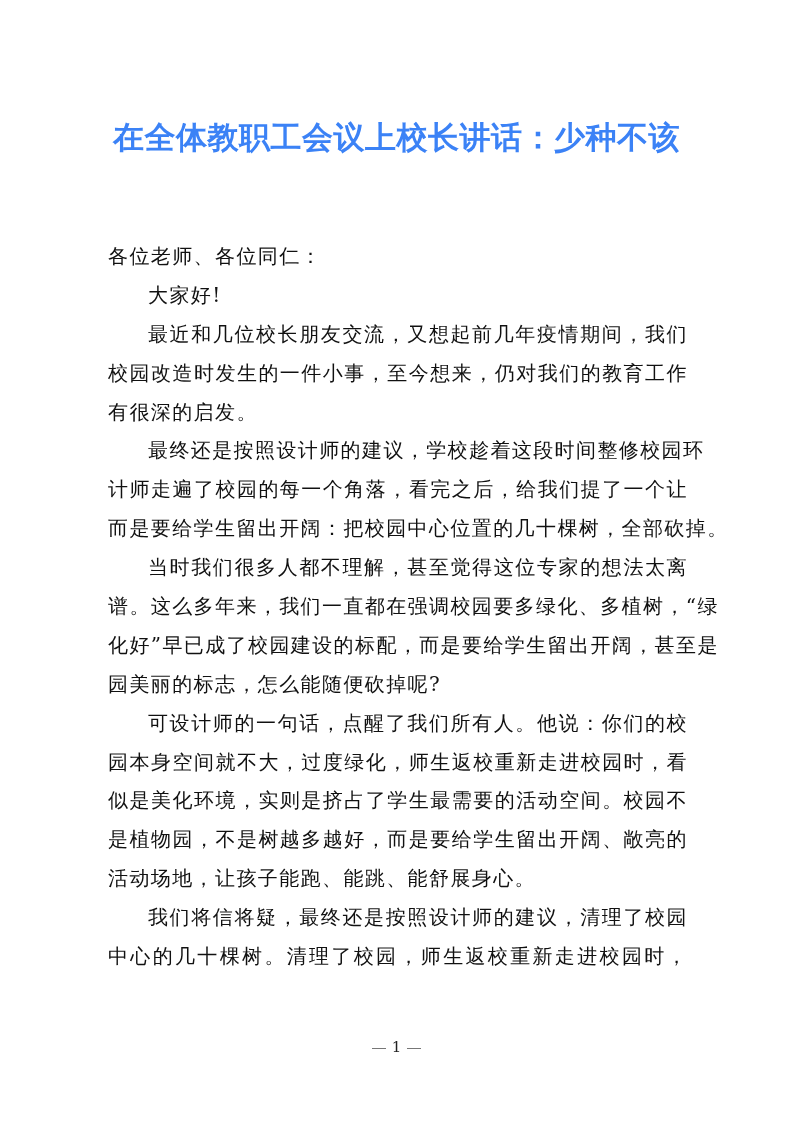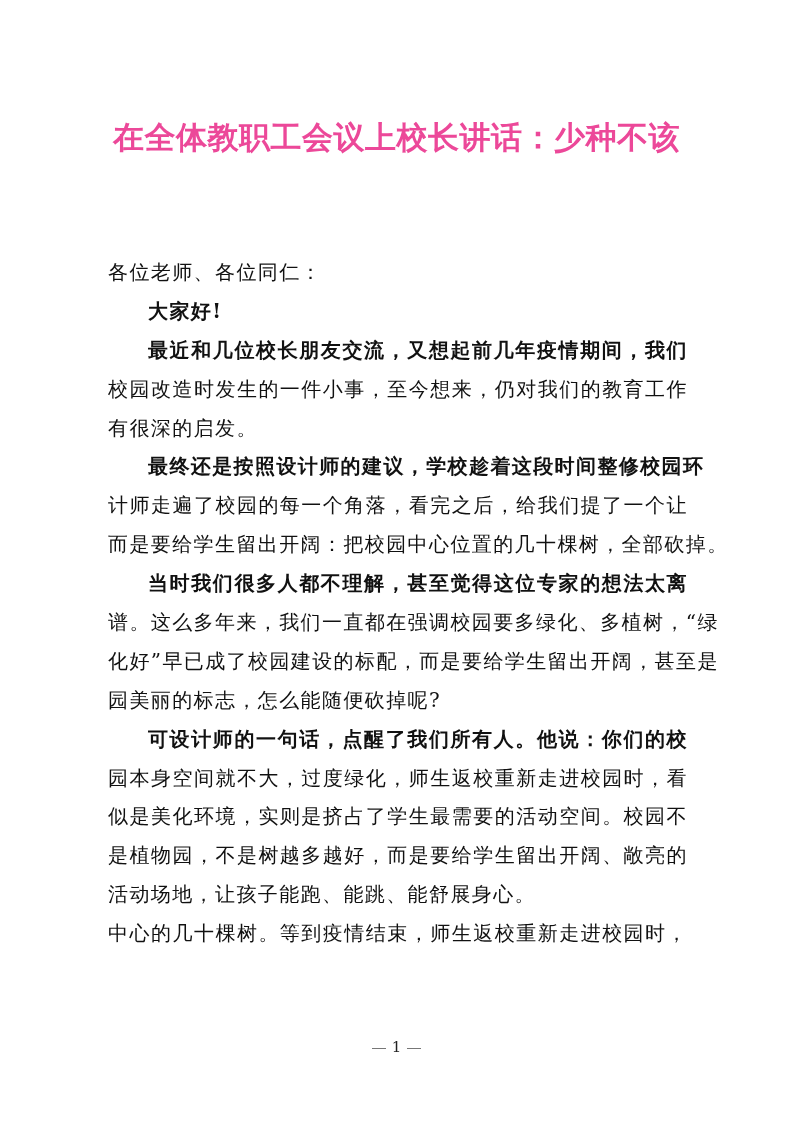--- a/index.html
+++ b/index.html
@@ -1,23 +1,23 @@
 <!DOCTYPE html>
 <html><head>
 <meta charset="utf-8">
 <style>
   html, body { margin: 0; padding: 0; background: #ffffff; }
   body { width: 793px; height: 1122px; position: relative; overflow: hidden; font-family: "DejaVu Serif", "Liberation Serif", serif; color: #111; }
   .page { position: absolute; left: 0; top: 0; width: 793px; height: 1122px; background: #fff; }
-  .title { position: absolute; left: 100px; top: 114px; width: 593px; text-align: center; font-family: "DejaVu Sans", "Liberation Sans", sans-serif; font-weight: bold; font-size: 31px; line-height: 46px; letter-spacing: 0.5px; color: #ec4899; }
+  .title { position: absolute; left: 100px; top: 114px; width: 593px; text-align: center; font-family: "DejaVu Sans", "Liberation Sans", sans-serif; font-weight: bold; font-size: 31px; line-height: 46px; letter-spacing: 0.5px; color: #3b82f6; }
   .title span { display: block; white-space: nowrap; }
-  .body { position: absolute; left: 108px; top: 237px; width: 580px; margin-top: 16px; }
+  .body { position: absolute; left: 108px; top: 237px; width: 580px; }
   .line { display: block; height: 38.9px; line-height: 38.9px; font-size: 20px; white-space: nowrap; text-align: justify; text-align-last: justify; letter-spacing: 1.4px; }
   .line.last { text-align-last: left; }
-  .line.indent { padding-left: 40px; font-weight: bold; }
+  .line.indent { padding-left: 40px; }
   .footer { position: absolute; left: 0; top: 1038px; width: 793px; text-align: center; font-size: 15px; color: #222; }
   .footer .dash { display: inline-block; width: 14px; height: 1px; background: #777; vertical-align: middle; margin: 0 6px; }
 </style>
 </head>
 <body>
 
 <div class="page">
 
   <div class="title">
     <span>在全体教职工会议上校长讲话：少种不该</span>
@@ -39,20 +39,21 @@
     <span class="line">谱。这么多年来，我们一直都在强调校园要多绿化、多植树，“绿</span>
     <span class="line">化好”早已成了校园建设的标配，而是要给学生留出开阔，甚至是</span>
     <span class="line last">园美丽的标志，怎么能随便砍掉呢?</span>
 
     <span class="line indent">可设计师的一句话，点醒了我们所有人。他说：你们的校</span>
     <span class="line">园本身空间就不大，过度绿化，师生返校重新走进校园时，看</span>
     <span class="line">似是美化环境，实则是挤占了学生最需要的活动空间。校园不</span>
     <span class="line">是植物园，不是树越多越好，而是要给学生留出开阔、敞亮的</span>
     <span class="line last">活动场地，让孩子能跑、能跳、能舒展身心。</span>
 
-    <span class="line">中心的几十棵树。等到疫情结束，师生返校重新走进校园时，</span>
+    <span class="line indent">我们将信将疑，最终还是按照设计师的建议，清理了校园</span>
+    <span class="line">中心的几十棵树。清理了校园，师生返校重新走进校园时，</span>
   </div>
 
   <div class="footer">
     <span class="dash"></span><span>1</span><span class="dash"></span>
   </div>
 
 </div>
 
 </body></html>

